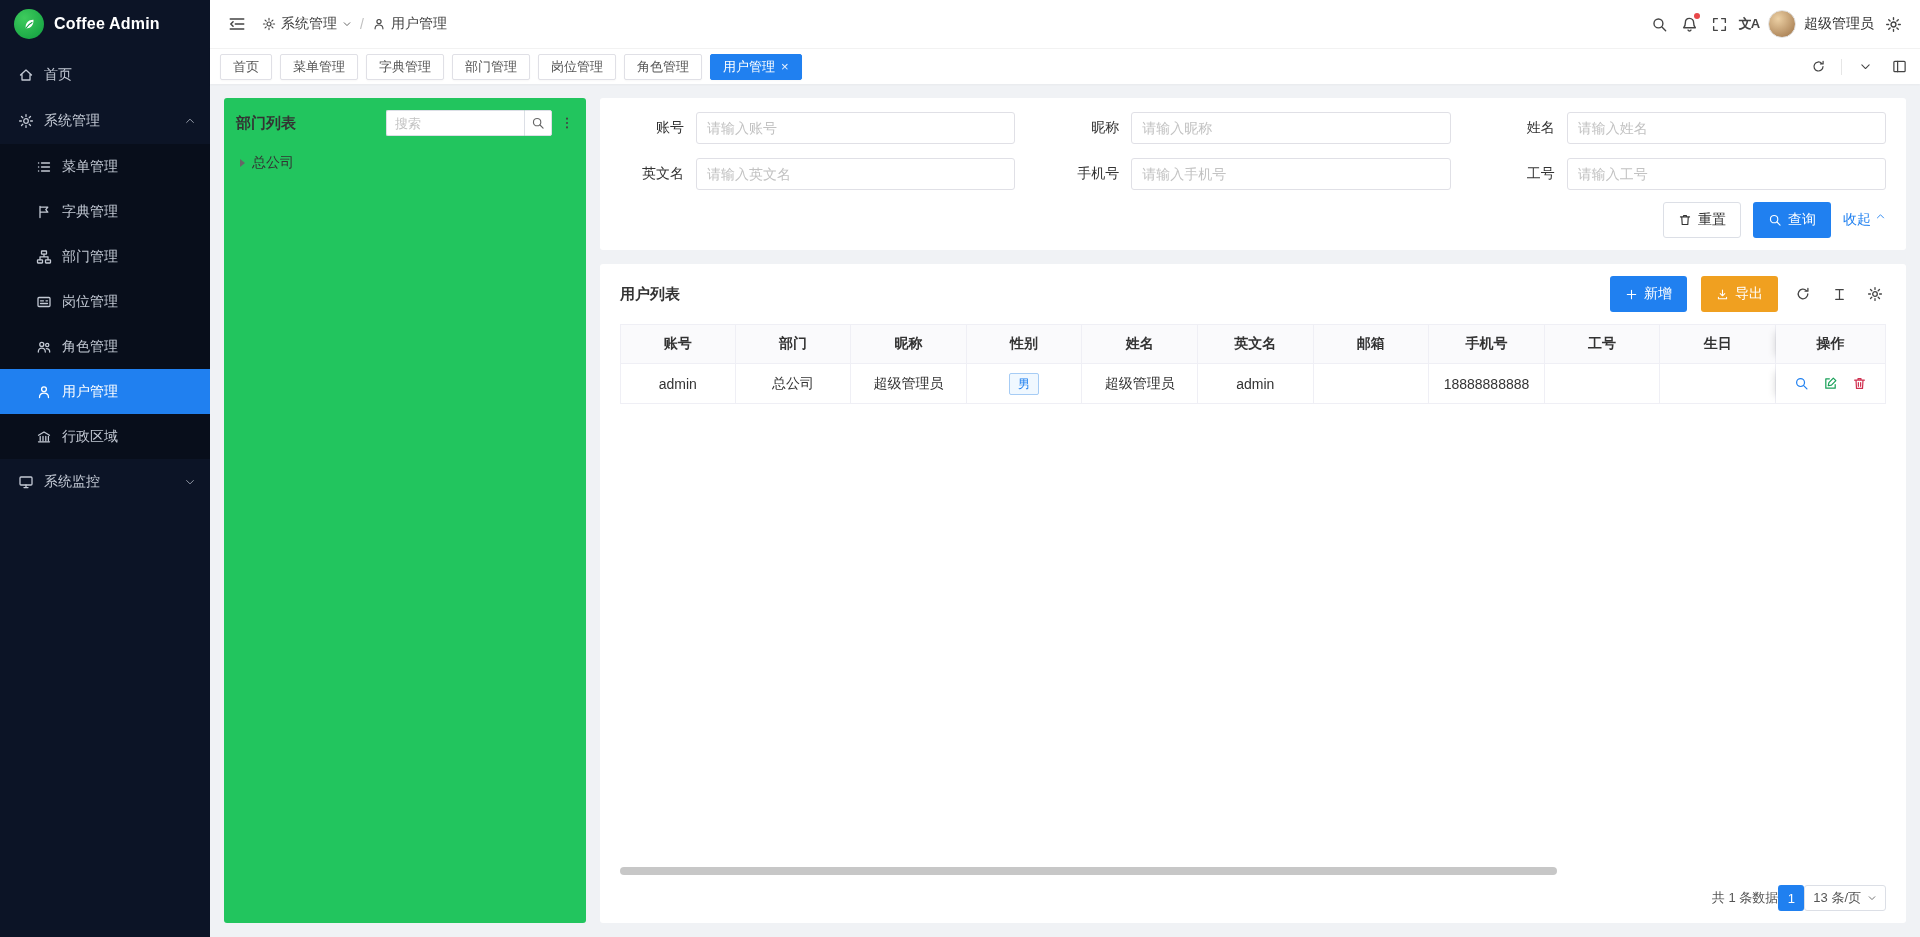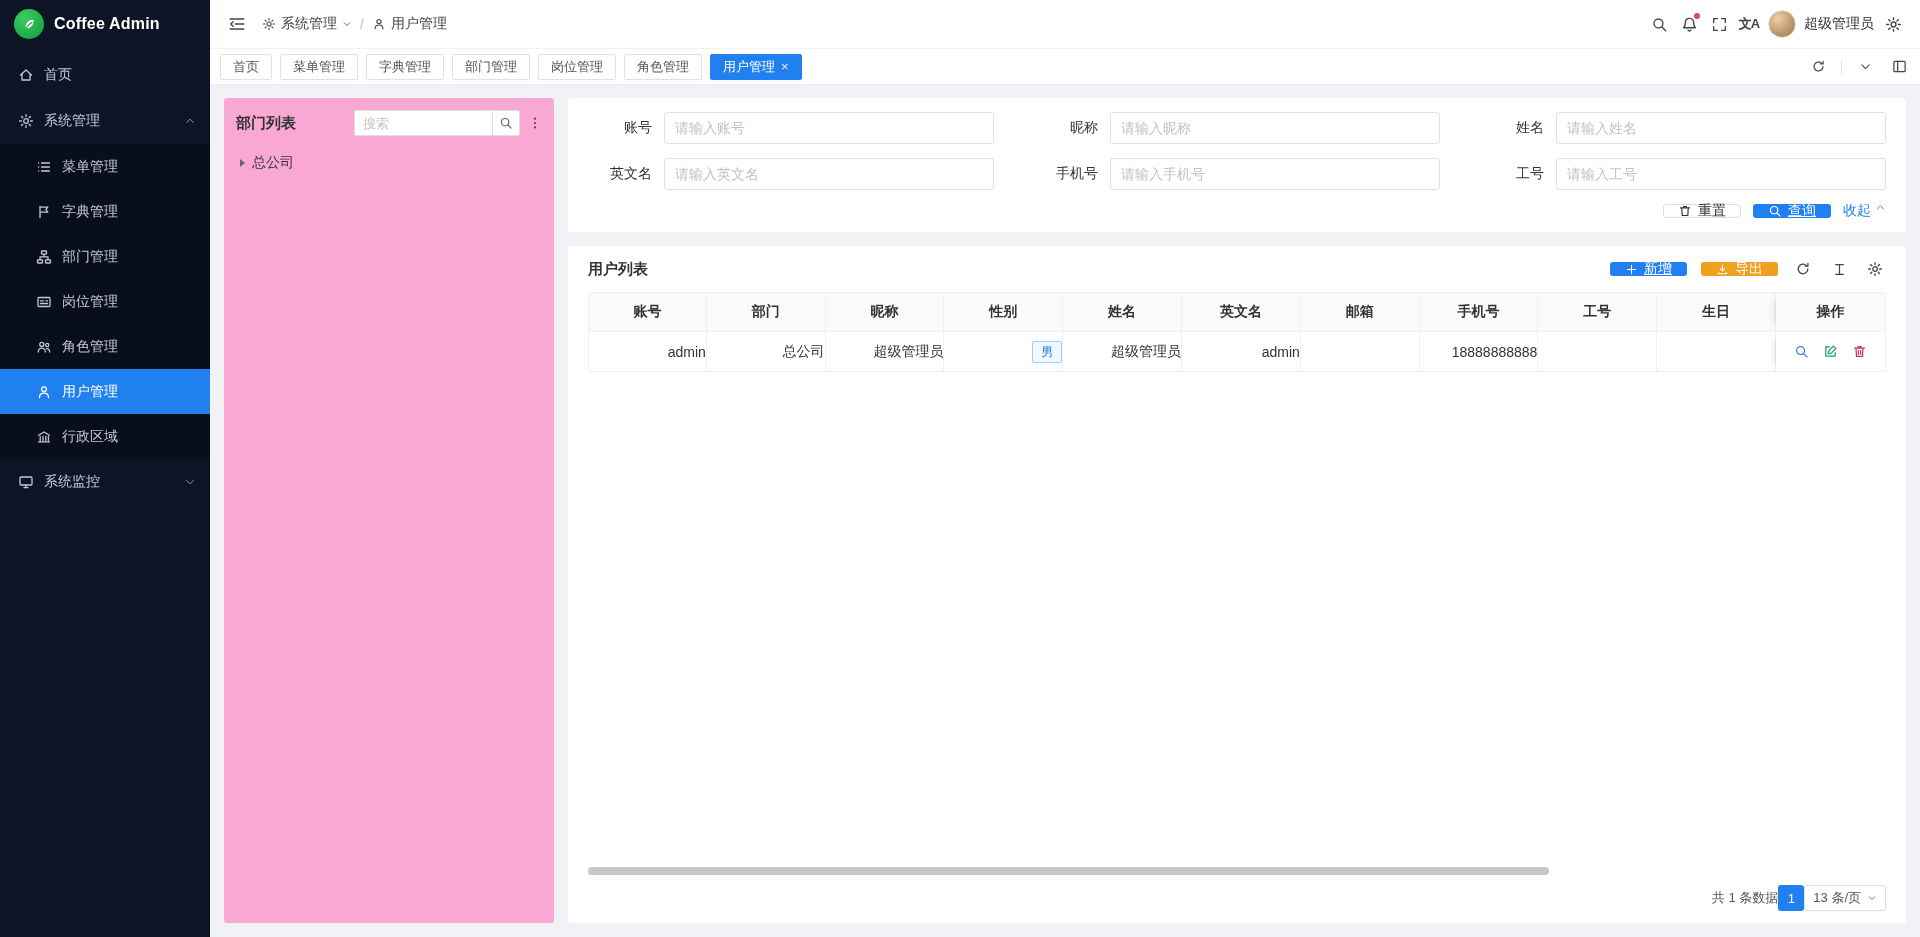--- a/index.html
+++ b/index.html
@@ -43,21 +43,21 @@
   .tab { height:26px; display:flex; align-items:center; gap:6px; padding:0 12px; background:#fff; border:1px solid #e0e0e6; border-radius:2px; font-size:13px; color:#555; cursor:pointer; box-shadow:0 1px 2px rgba(0,0,0,.03); white-space:nowrap; }
   .tab.active { background:#2080f0; border-color:#2080f0; color:#fff; }
   .tab-close { font-size:13px; line-height:1; opacity:.9; cursor:pointer; }
   .tabbar-right { margin-left:auto; display:flex; align-items:center; gap:12px; color:#555; }
   .vdiv { width:1px; height:16px; background:#e6e6e6; }
 
   
   .content { flex:1; min-height:0; display:flex; gap:14px; padding:14px; }
 
   
-  .dept-card { width:330px; flex-shrink:0; background:#f9a8d4; border-radius:3px; padding:12px; display:flex; flex-direction:column; gap:12px; }
+  .dept-card { width:362px; flex-shrink:0; background:#22c55e; border-radius:3px; padding:12px; display:flex; flex-direction:column; gap:12px; }
   .dept-head { display:flex; align-items:center; gap:8px; }
   .dept-title { font-size:15px; font-weight:bold; color:#333; margin-right:auto; white-space:nowrap; }
   .dept-search { display:flex; }
   .dept-search input { width:138px; height:26px; border:1px solid #dcdfe6; border-right:none; border-radius:2px 0 0 2px; padding:0 8px; font-size:13px; outline:none; color:#333; }
   .dept-search button { width:28px; height:26px; border:1px solid #dcdfe6; background:#fff; border-radius:0 2px 2px 0; display:flex; align-items:center; justify-content:center; color:#666; cursor:pointer; }
   .kebab { color:#444; cursor:pointer; display:flex; align-items:center; }
   .tree { padding:2px 2px; }
   .tree-item { display:flex; align-items:center; gap:7px; padding:4px 2px; cursor:pointer; color:#333; }
   .caret-right { width:0; height:0; border-left:5px solid #666; border-top:4px solid transparent; border-bottom:4px solid transparent; }
 
@@ -65,37 +65,37 @@
   .right-col { flex:1; min-width:0; display:flex; flex-direction:column; gap:14px; }
 
   
   .search-card { background:#fff; border-radius:3px; padding:14px 20px 12px; }
   .form-grid { display:grid; grid-template-columns:repeat(3,1fr); column-gap:40px; row-gap:14px; }
   .field { display:flex; align-items:center; }
   .field label { width:64px; flex-shrink:0; text-align:right; margin-right:12px; color:#333; white-space:nowrap; }
   .field input { flex:1; min-width:0; height:32px; border:1px solid #e0e0e6; border-radius:3px; padding:0 10px; font-size:14px; color:#333; outline:none; background:#fff; }
   input::placeholder { color:#c2c2c2; }
   .form-actions { display:flex; justify-content:flex-end; align-items:center; gap:12px; margin-top:12px; }
-  .btn { height:14px; display:inline-flex; align-items:center; gap:6px; padding:0 14px; border-radius:3px; font-size:14px; cursor:pointer; border:1px solid transparent; white-space:nowrap; }
+  .btn { height:36px; display:inline-flex; align-items:center; gap:6px; padding:0 14px; border-radius:3px; font-size:14px; cursor:pointer; border:1px solid transparent; white-space:nowrap; }
   .btn-default { background:#fff; border-color:#dcdfe6; color:#333; }
-  .btn-primary { background:#2080f0; color:#fff;text-decoration:underline; }
+  .btn-primary { background:#2080f0; color:#fff; }
   .btn-warning { background:#f0a020; color:#fff; }
   .link-collapse { color:#2080f0; display:inline-flex; align-items:flex-start; gap:4px; cursor:pointer; }
 
   
   .list-card { flex:1; min-height:0; background:#fff; border-radius:3px; padding:12px 20px; display:flex; flex-direction:column; }
   .list-head { display:flex; align-items:center; }
   .list-title { font-size:15px; font-weight:bold; color:#333; margin-right:auto; }
   .list-tools { display:flex; align-items:center; gap:14px; color:#555; }
   .table-wrap { margin-top:12px; flex:1; min-height:0; display:flex; flex-direction:column; }
   table { width:100%; border-collapse:separate; border-spacing:0; table-layout:fixed; font-size:14px; }
   thead th { background:#fafafc; color:#333; font-weight:bold; height:40px; text-align:center;
     border-top:1px solid #efeff5; border-bottom:1px solid #efeff5; border-right:1px solid #efeff5; }
   thead th:first-child, tbody td:first-child { border-left:1px solid #efeff5; }
-  tbody td { height:40px; text-align:right; color:#333; background:#fff; border-bottom:1px solid #efeff5; border-right:1px solid #efeff5; overflow:hidden; white-space:nowrap; }
+  tbody td { height:40px; text-align:center; color:#333; background:#fff; border-bottom:1px solid #efeff5; border-right:1px solid #efeff5; overflow:hidden; white-space:nowrap; }
   th.op, td.op { width:110px; box-shadow:-8px 0 8px -8px rgba(0,0,0,.18); }
   .tag-info { display:inline-block; padding:1px 8px; font-size:12px; color:#2080f0; background:#f0f8ff; border:1px solid #a6ccf5; border-radius:2px; line-height:18px; }
   .op-icons { display:flex; justify-content:center; align-items:center; gap:14px; }
   .op-btn { cursor:pointer; display:flex; }
   .c-blue { color:#2080f0; } .c-green { color:#18a058; } .c-red { color:#d03050; }
 
   .hscroll { margin-top:auto; height:8px; padding:0; }
   .hscroll-thumb { width:74%; height:8px; background:#c7c7c7; border-radius:4px; cursor:pointer; }
 
   .pager { display:flex; justify-content:flex-end; align-items:center; gap:0; padding-top:10px; color:#555; font-size:13px; }

